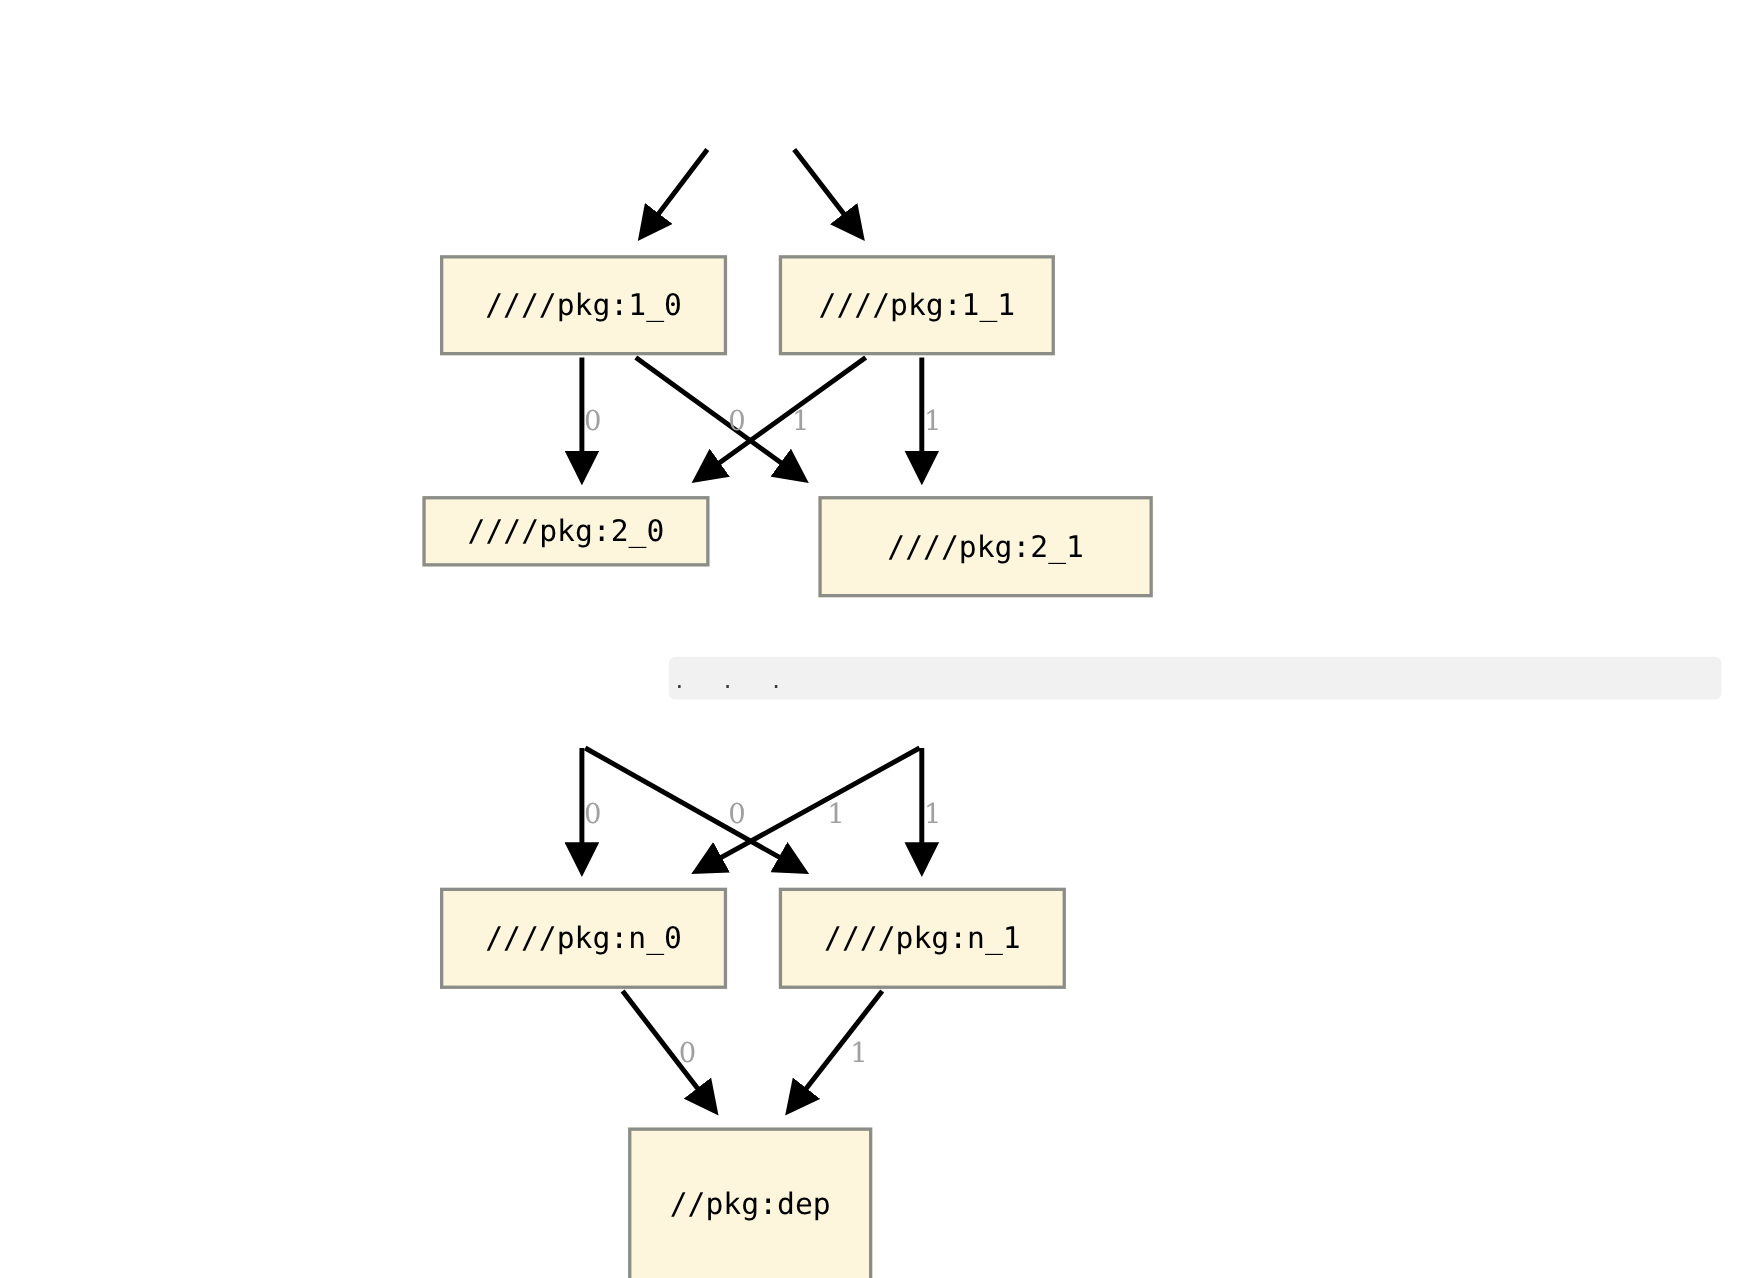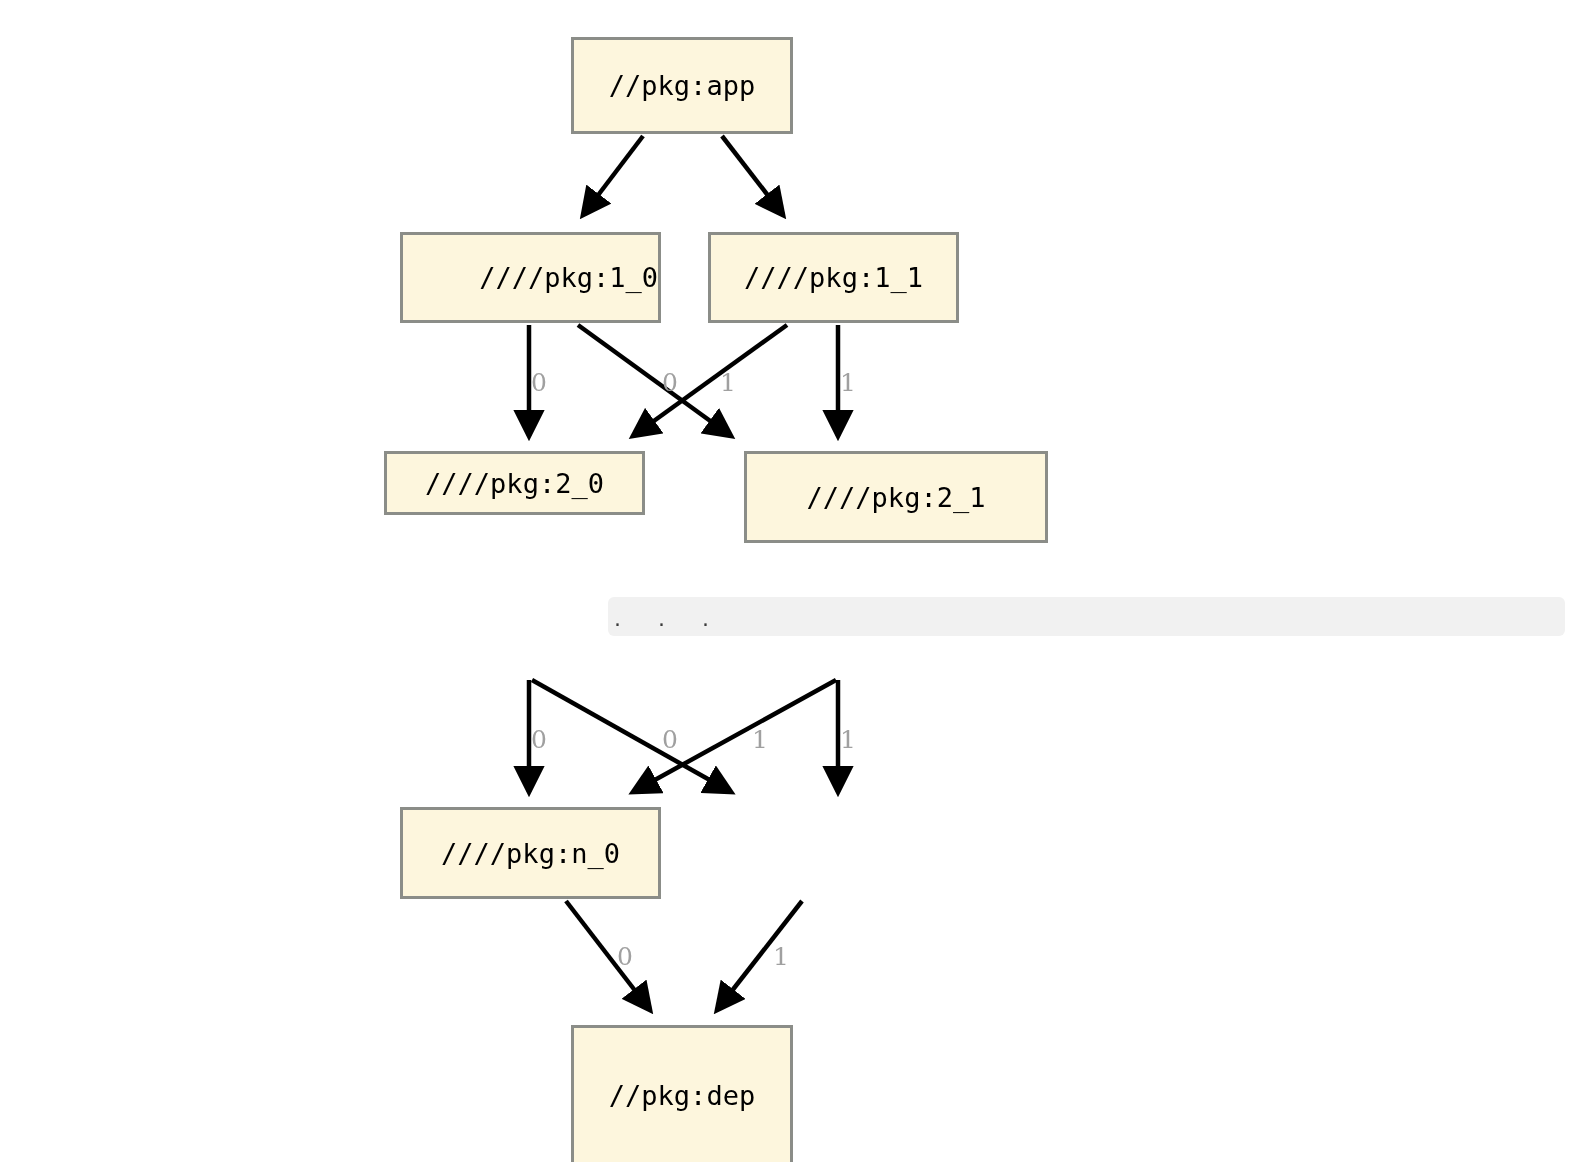--- a/index.html
+++ b/index.html
@@ -117,44 +117,44 @@
 
     <g>
       <path d="M 566 901 L 650 1010" stroke="#000000" stroke-width="4.5" fill="none" marker-end="url(#arrow)"></path>
     </g>
 
     <g>
       <path d="M 802 901 L 717 1010" stroke="#000000" stroke-width="4.5" fill="none" marker-end="url(#arrow)"></path>
     </g>
   </svg>
 
-  <div class="node-box" style="left:571px; top:37px; width:222px; height:97px;">
-    <span>//pkg:app</span>
-  </div>
 
-  <div class="node-box" style="left:400px; top:232px; width:261px; height:91px;justify-content:flex-end;">
+  <div class="node-box" style="left:400px; top:232px; width:261px; height:91px;">
     <span>////pkg:1_0</span>
   </div>
 
   <div class="node-box" style="left:708px; top:232px; width:251px; height:91px;">
     <span>////pkg:1_1</span>
   </div>
 
   <div class="node-box" style="left:384px; top:451px; width:261px; height:64px;">
     <span>////pkg:2_0</span>
   </div>
 
   <div class="node-box" style="left:744px; top:451px; width:304px; height:92px;">
     <span>////pkg:2_1</span>
   </div>
 
   <div class="node-box" style="left:400px; top:807px; width:261px; height:92px;text-align:center;">
     <span>////pkg:n_0</span>
   </div>
 
+  <div class="node-box" style="left:708px; top:807px; width:261px; height:92px;">
+    <span>////pkg:n_1</span>
+  </div>
 
   <div class="node-box" style="left:571px; top:1025px; width:222px; height:140px;">
     <span>//pkg:dep</span>
   </div>
 
   <div class="ellipsis-band" style="left:608px; top:597px; width:957px; height:39px;">
     <span class="dots">. . .</span>
   </div>
 
   <div class="edge-label" style="left:531px; top:370px;">

